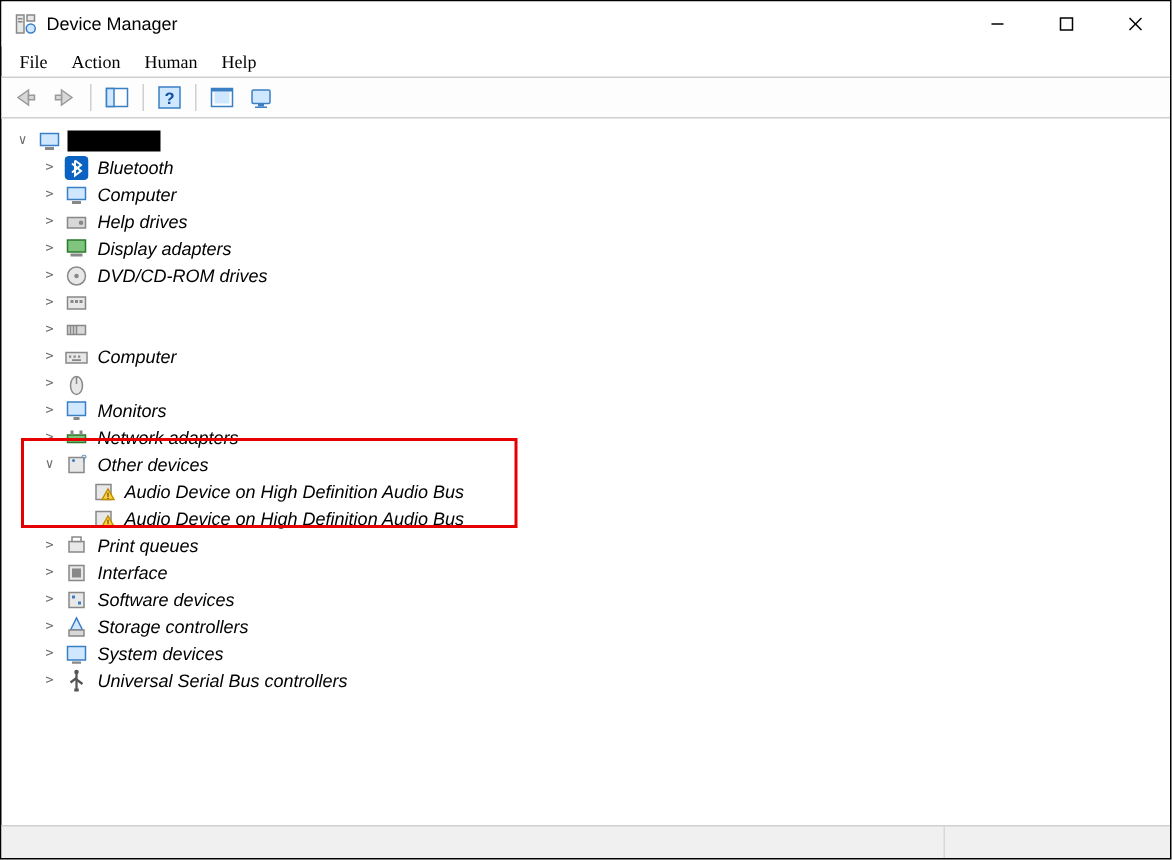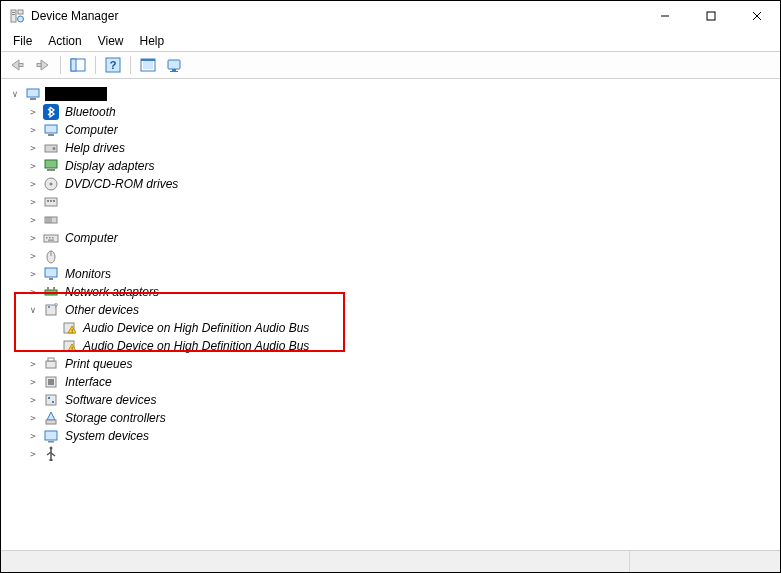--- a/index.html
+++ b/index.html
@@ -50,20 +50,21 @@
     justify-content: center;
     font-family: "Segoe UI Symbol", sans-serif;
     font-size: 12px;
   }
   
   .menubar {
     height: 20px;
     display: flex;
     align-items: center;
     padding: 0 4px;
+    font-family: Liberation Serif, serif;
   }
   .menubar .menu-item {
     padding: 2px 8px;
     cursor: default;
   }
   
   .toolbar {
     height: 28px;
     border-top: 1px solid #d0d0d0;
     border-bottom: 1px solid #d0d0d0;
@@ -185,21 +186,21 @@
             <line x1="1" y1="1" x2="9" y2="9" stroke="#000"></line>
             <line x1="9" y1="1" x2="1" y2="9" stroke="#000"></line>
           </svg>
       </div>
     </div>
   </div>
 
   <div class="menubar">
     <div class="menu-item">File</div>
     <div class="menu-item">Action</div>
-    <div class="menu-item">View</div>
+    <div class="menu-item">Human</div>
     <div class="menu-item">Help</div>
   </div>
 
   <div class="toolbar">
     <div class="tool-btn">
       <svg width="16" height="14">
           <path d="M10 2 L3 7 L10 12 Z" fill="#d8d8d8" stroke="#9a9a9a"></path>
           <rect x="10" y="5.5" width="4" height="3" fill="#d8d8d8" stroke="#9a9a9a"></rect>
         </svg>
     </div>
@@ -467,20 +468,21 @@
                 </div>
               </li>
               <li>
                 <div class="row">
                   <span class="expander">&gt;</span>
                   <span class="node-icon">
                     <svg width="16" height="16">
                       <use href="#ic-usb"></use>
                     </svg>
                   </span>
+                  <span class="label-text">Universal Serial Bus controllers</span>
                 </div>
               </li>
             </ul>
         </li>
       </ul>
     </div>
   </div>
 
   <div class="statusbar">
     <div class="pane"></div>

